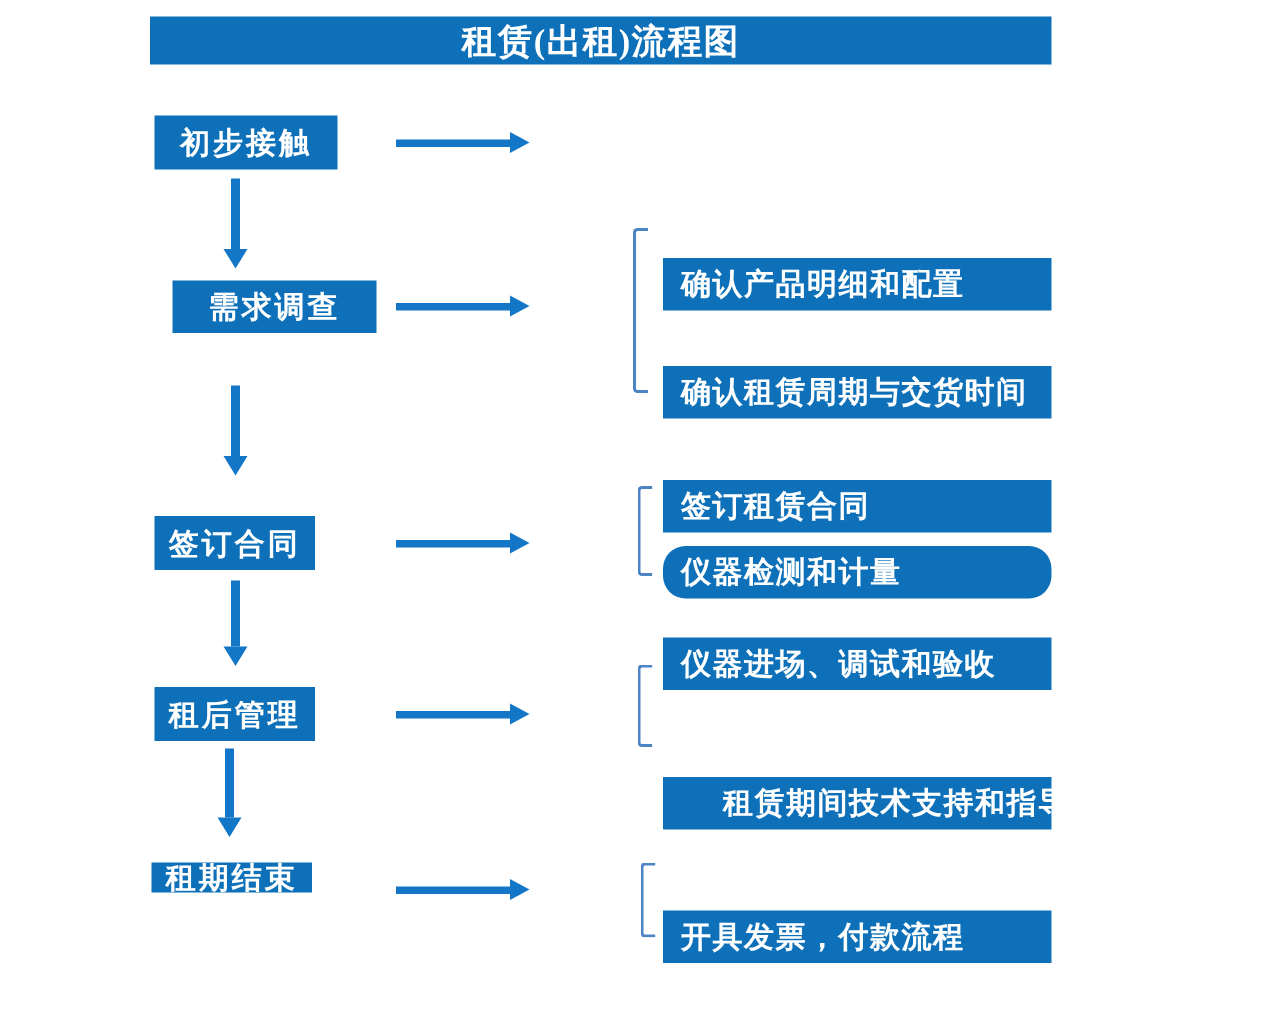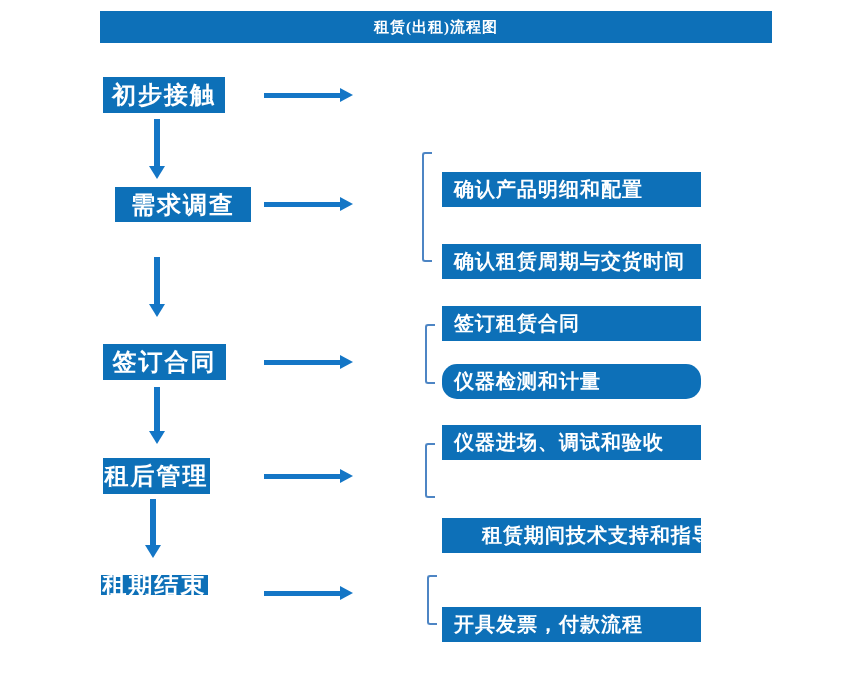--- a/index.html
+++ b/index.html
@@ -16,33 +16,33 @@
   }
   .canvas {
     position: relative;
     width: 844px;
     height: 688px;
     background: var(--background);
     overflow: hidden;
   }
   .title-bar {
     position: absolute;
-    left: 100px; top: 11px; width: 672px; height: 32px;
+    left: 100px; top: 11px; width: 601px; height: 32px;
     background: var(--box-blue);
     color: var(--text-white);
-    font-size: 15px;
+    font-size: 23px;
     font-weight: bold;
     display: flex; align-items: center; justify-content: center;
     letter-spacing: 1px;
   }
   .step-box {
     position: absolute;
     background: var(--box-blue);
     color: var(--text-white);
-    font-size: 24px;
+    font-size: 20px;
     font-weight: bold;
     display: flex; align-items: center; justify-content: center;
     letter-spacing: 2px;
     white-space: nowrap;
   }
   .detail-box {
     position: absolute;
     left: 442px; width: 259px; height: 35px;
     background: var(--box-blue);
     color: var(--text-white);
@@ -88,21 +88,21 @@
 </style>
 </head>
 <body>
 
 <div class="canvas">
 
   <div class="title-bar">租赁(出租)流程图</div>
 
   <div class="step-box" style="left:103px; top:77px; width:122px; height:36px;">初步接触</div>
   <div class="step-box" style="left:115px; top:187px; width:136px; height:35px;">需求调查</div>
-  <div class="step-box" style="left:103px; top:344px; width:123px; height:36px;">签订合同</div>
+  <div class="step-box" style="left:103px; top:344px; width:107px; height:36px;">签订合同</div>
   <div class="step-box" style="left:103px; top:458px; width:107px; height:36px;">租后管理</div>
   <div class="step-box" style="left:101px; top:575px; width:107px; height:20px;">租期结束</div>
 
   <div class="v-arrow" style="left:149px; top:119px; height:60px;">
     <span class="shaft"></span>
     <span class="head"></span>
   </div>
   <div class="v-arrow" style="left:149px; top:257px; height:60px;">
     <span class="shaft"></span>
     <span class="head"></span>
@@ -139,21 +139,21 @@
 
   <div class="bracket" style="left:422px; top:152px; height:110px;"></div>
   <div class="bracket" style="left:425px; top:324px; height:60px;"></div>
   <div class="bracket" style="left:425px; top:443px; height:55px;"></div>
   <div class="bracket" style="left:427px; top:575px; height:50px;"></div>
 
 
   <div class="detail-box" style="top:135px;margin-top:37px;">确认产品明细和配置</div>
   <div class="detail-box" style="top:244px;">确认租赁周期与交货时间</div>
 
-  <div class="detail-box" style="top:306px;">签订租赁合同</div>
+  <div class="detail-box" style="top:320px;">签订租赁合同</div>
   <div class="detail-box" style="top:364px;border-radius:15px;">仪器检测和计量</div>
 
   <div class="detail-box" style="top:425px;">仪器进场、调试和验收</div>
   <div class="detail-box" style="top:518px;padding-left:40px;">租赁期间技术支持和指导</div>
 
   <div class="detail-box" style="top:607px;">开具发票，付款流程</div>
 
 </div>
 
 </body></html>

